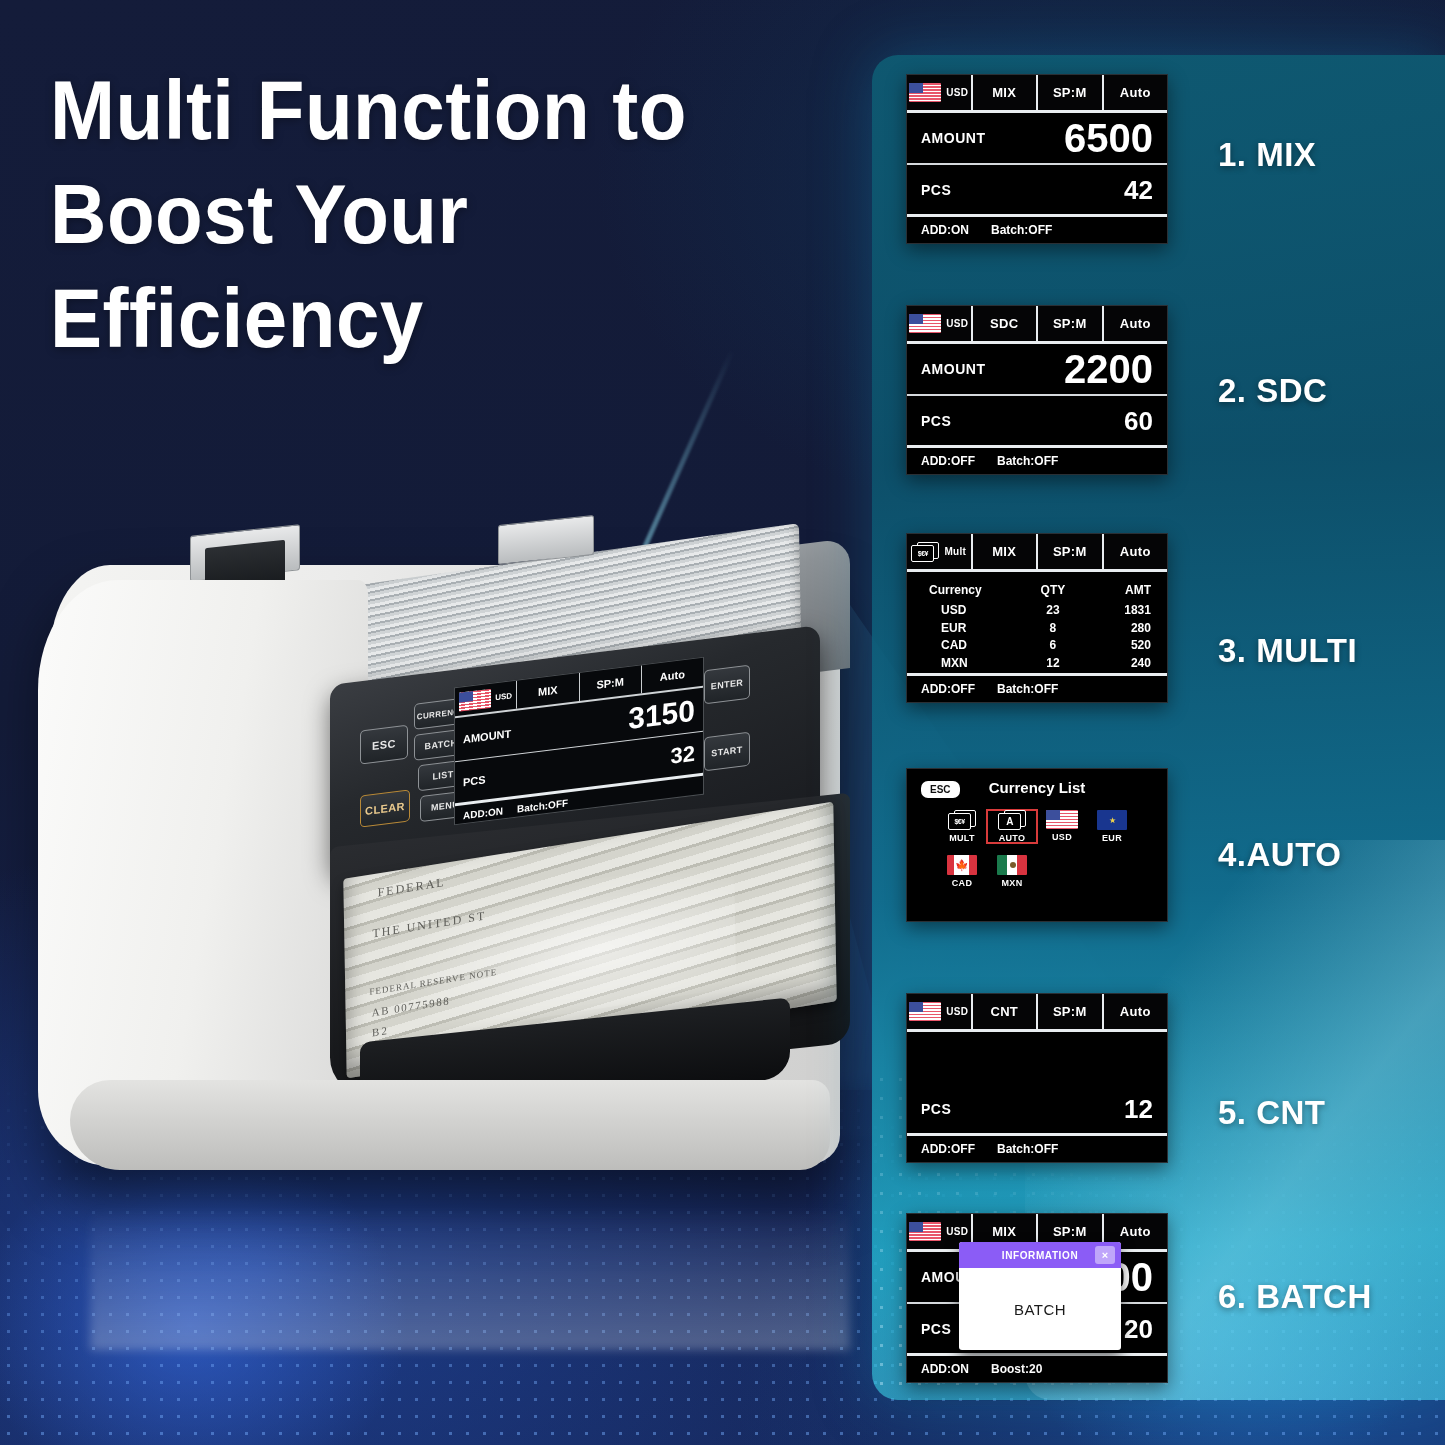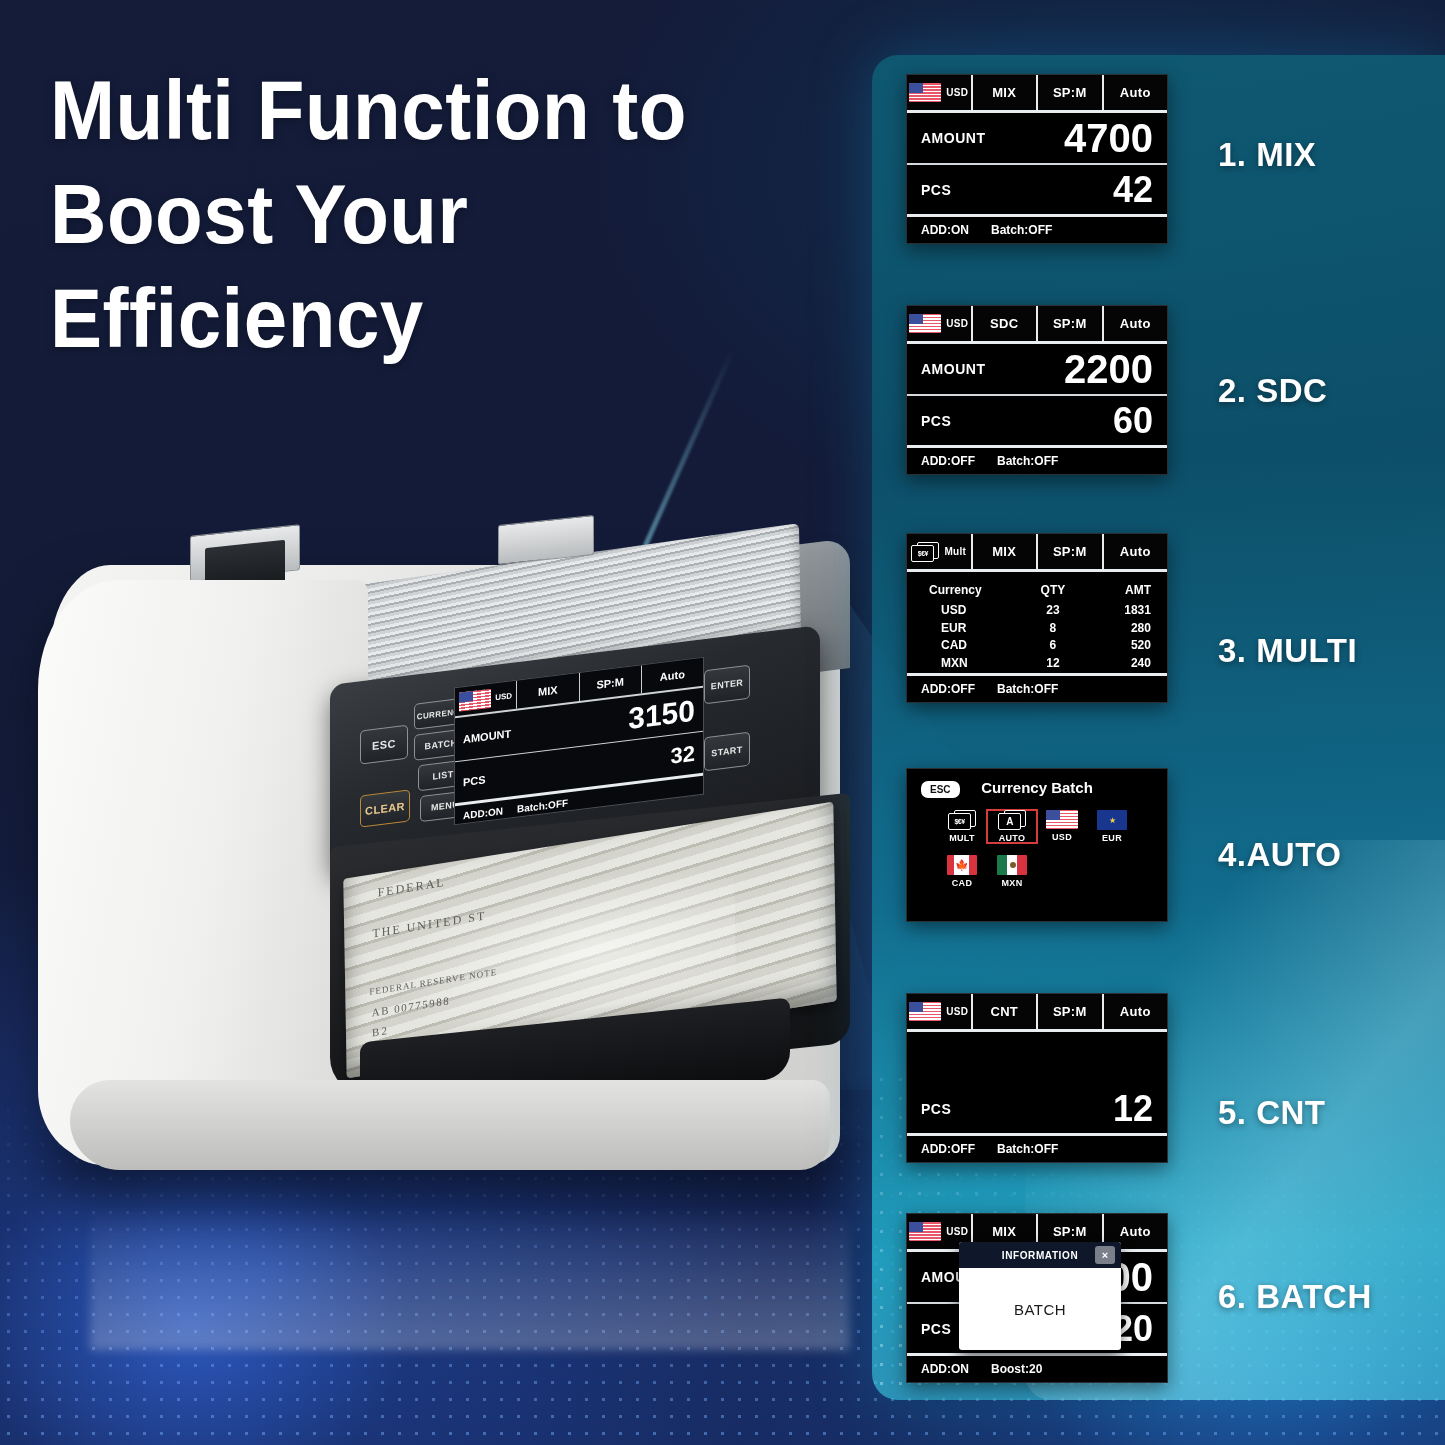--- a/index.html
+++ b/index.html
@@ -291,21 +291,21 @@
     height: 52px; display: flex; align-items: center; justify-content: space-between;
     padding: 0 14px; border-bottom: 2px solid #d5d9dc;
   }
   .lcd-amt .lbl { color: #fff; font-size: 14px; font-weight: bold; letter-spacing: .5px; }
   .lcd-amt .val { color: #fff; font-size: 40px; font-weight: bold; line-height: 1; }
   .lcd-pcs {
     height: 52px; display: flex; align-items: center; justify-content: space-between;
     padding: 0 14px; border-bottom: 3px solid #e9edf0;
   }
   .lcd-pcs .lbl { color: #fff; font-size: 14px; font-weight: bold; letter-spacing: .5px; }
-  .lcd-pcs .val { color: #fff; font-size: 36px; font-weight: bold; line-height: 1; }
+  .lcd-pcs .val { color: #fff; font-size: 26px; font-weight: bold; line-height: 1; }
   .lcd-foot {
     height: 26px; display: flex; align-items: center; gap: 22px; padding: 0 14px;
     color: #fff; font-size: 12px; font-weight: bold;
   }
 
   
   .lcd-table { padding: 10px 16px 4px; border-bottom: 3px solid #e9edf0; height: 104px; }
   .lcd-table .trow { display: flex; color: #fff; font-size: 12px; font-weight: bold; line-height: 1.45; }
   .lcd-table .trow.head { margin-bottom: 3px; }
   .lcd-table .c1 { width: 42%; text-align: left; padding-left: 6px; }
@@ -326,21 +326,21 @@
   .cl-item .cl-lbl { color: #fff; font-size: 9px; font-weight: bold; letter-spacing: .3px; }
   .cl-item.sel { outline: 2px solid #d83b3b; outline-offset: -1px; }
 
   
   .dlg {
     position: absolute; left: 52px; top: 28px; width: 162px; height: 108px;
     background: #fff; border-radius: 3px; overflow: hidden;
     box-shadow: 0 6px 14px rgba(0,0,0,0.6);
   }
   .dlg-head {
-    height: 26px; background: #0f172a; position: relative;
+    height: 26px; background: #8b5cf6; position: relative;
     display: flex; align-items: center; justify-content: center;
   }
   .dlg-head .t { color: #fff; font-size: 10px; font-weight: bold; letter-spacing: .6px; }
   .dlg-x {
     position: absolute; right: 6px; top: 4px; width: 20px; height: 18px;
     background: rgba(255,255,255,0.45); border-radius: 3px;
     display: flex; align-items: center; justify-content: center;
     color: #fff; font-size: 11px; font-weight: bold;
   }
   .dlg-body {
@@ -458,21 +458,21 @@
     <div class="cell">
       <span class="flag-us"></span>
       <span style="font-size:10px;">USD</span>
     </div>
     <div class="cell">MIX</div>
     <div class="cell">SP:M</div>
     <div class="cell">Auto</div>
   </div>
   <div class="lcd-amt">
     <span class="lbl">AMOUNT</span>
-    <span class="val">4700</span>
+    <span class="val">6500</span>
   </div>
   <div class="lcd-pcs">
     <span class="lbl">PCS</span>
     <span class="val">42</span>
   </div>
   <div class="lcd-foot">
     <span>ADD:ON</span>
     <span>Batch:OFF</span>
   </div>
 </div>
@@ -543,21 +543,21 @@
   <div class="lcd-foot">
     <span>ADD:OFF</span>
     <span>Batch:OFF</span>
   </div>
 </div>
 <div class="step" style="top:600px;margin-top:32px;">3.  MULTI</div>
 
 <div class="lcd" style="top:768px;">
   <div class="lcd-currency">
     <div class="cl-esc">ESC</div>
-    <div class="cl-title">Currency Batch</div>
+    <div class="cl-title">Currency List</div>
     <div class="cl-grid">
       <div class="cl-item">
         <span class="icon-mult"></span>
         <span class="cl-lbl">MULT</span>
       </div>
       <div class="cl-item sel">
         <span class="icon-auto"></span>
         <span class="cl-lbl">AUTO</span>
       </div>
       <div class="cl-item">

